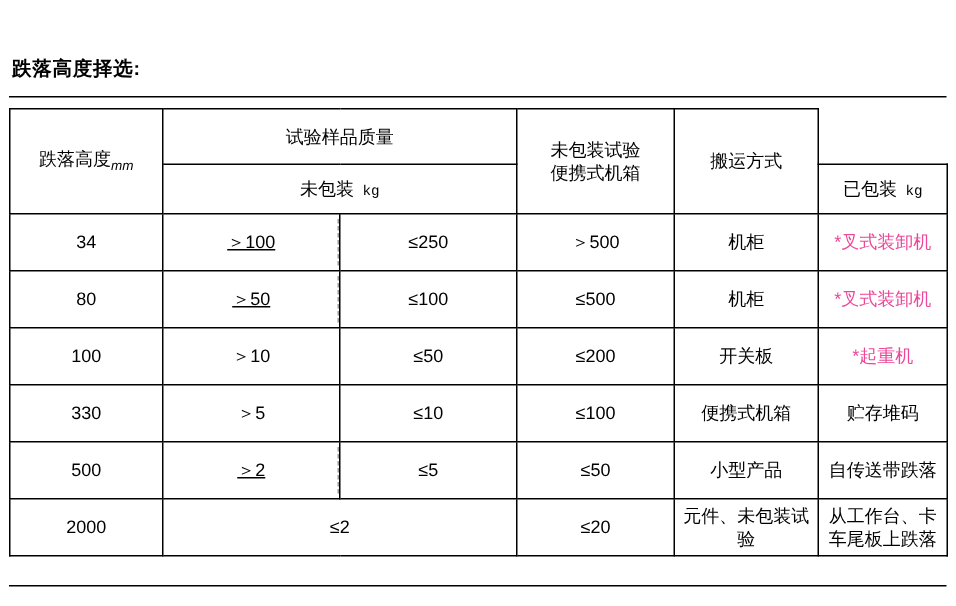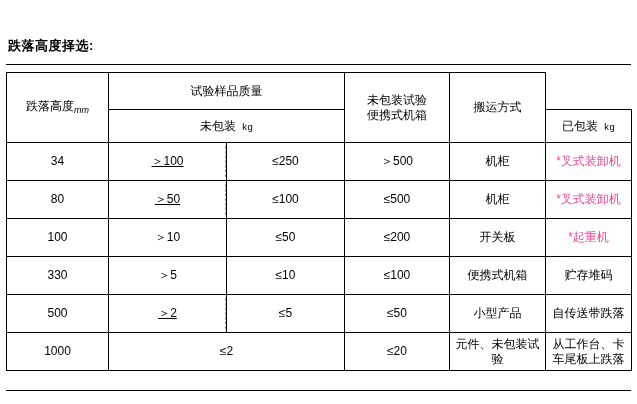--- a/index.html
+++ b/index.html
@@ -183,21 +183,21 @@
           <span>＞2</span>
           <span class="dashline"></span>
         </td>
         <td>≤5</td>
         <td>≤50</td>
         <td>小型产品</td>
         <td>自传送带跌落</td>
       </tr>
 
       <tr class="body-row">
-        <td>1000</td>
+        <td>2000</td>
         <td colspan="2" class="wide-merge">≤2</td>
         <td>≤20</td>
         <td>元件、未包装试验</td>
         <td>
           <div>从工作台、卡</div>
           <div>车尾板上跌落</div>
         </td>
       </tr>
     </tbody>
   </table>

